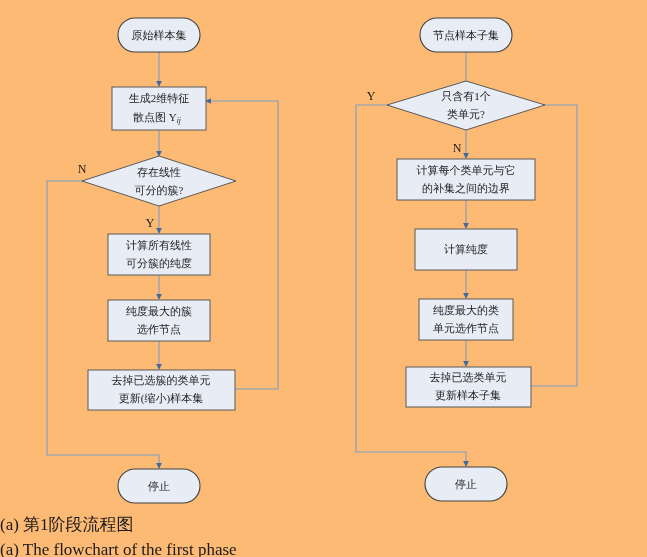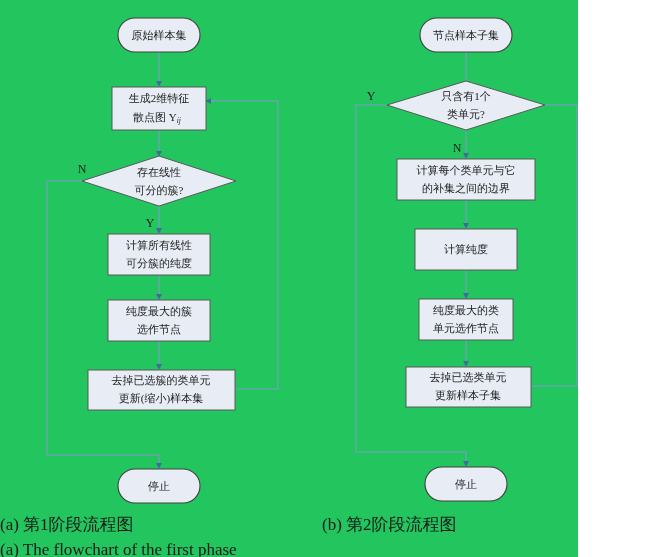--- a/index.html
+++ b/index.html
@@ -2,23 +2,23 @@
 <html><head>
 <meta charset="utf-8">
 <style>
   html, body {
     margin: 0;
     padding: 0;
     background: #ffffff;
   }
   #page {
     position: relative;
-    width: 578px;
+    width: 647px;
     height: 557px;
-    background: #22c55e;
+    background: #fdba74;
     font-family: "Liberation Serif", "DejaVu Serif", serif;
     overflow: hidden;
   }
   svg.flow {
     position: absolute;
     left: 0;
     top: 0;
     width: 647px;
     height: 557px;
   }
@@ -161,16 +161,15 @@
     <text class="branch-label" x="371" y="100">Y</text>
     <text class="branch-label" x="457" y="152">N</text>
   </svg>
 
   <div class="caption" style="left:0px; top:513px; width:322px;">
     <span class="cn">(a) 第1阶段流程图</span>
     <span class="en">(a) The flowchart of the first phase</span>
   </div>
 
   <div class="caption" style="left:322px; top:513px; width:325px;">
-    <span class="cn">(b) 第2阶段流程图</span>
   </div>
 
 </div>
 
 </body></html>

